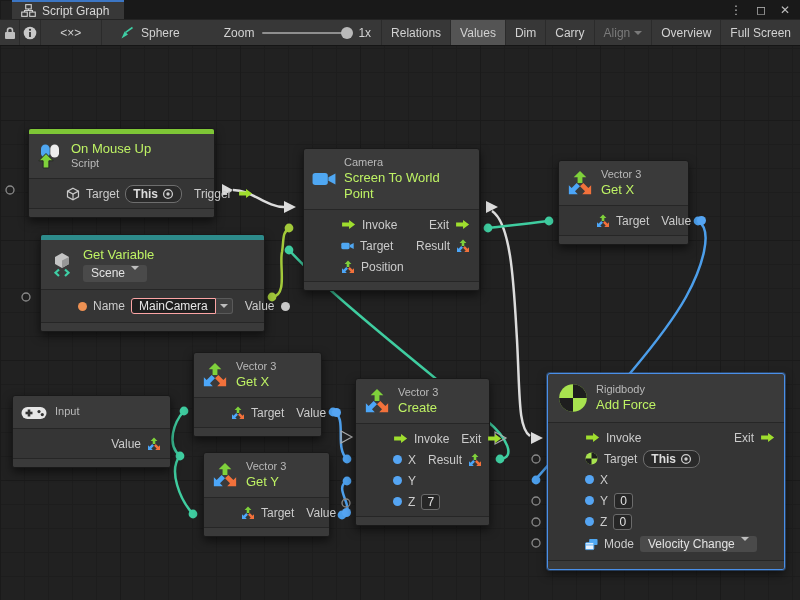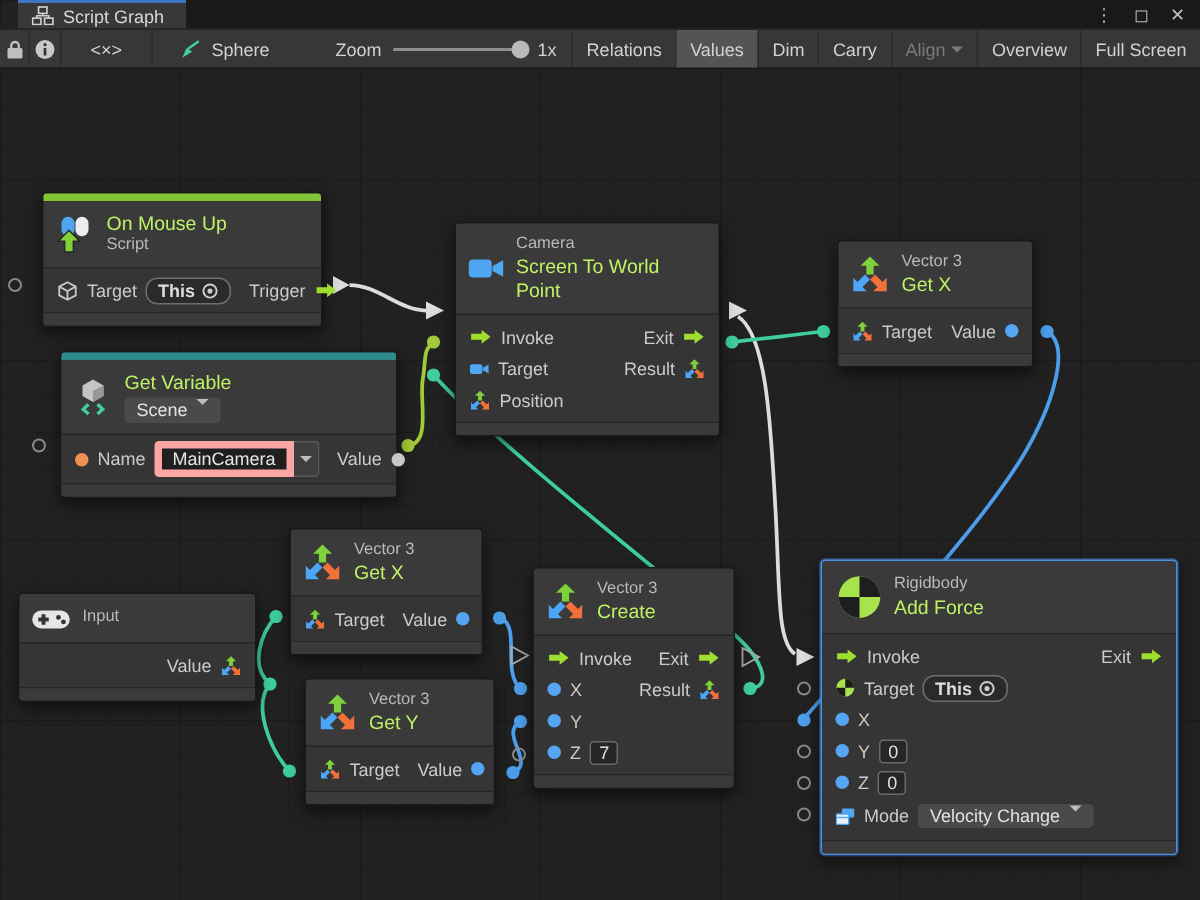--- a/index.html
+++ b/index.html
@@ -39,31 +39,31 @@
   
   .node{position:absolute;z-index:2;background:#3a3a3a;border:1px solid #191919;border-radius:3px;
         box-shadow:0 4px 10px rgba(0,0,0,.55);font-size:12px;color:#cbcbcb;box-sizing:border-box;}
   .node.sel{border:1px solid #4A8FE8;box-shadow:0 0 0 1px rgba(74,143,232,.35),0 4px 10px rgba(0,0,0,.55);}
   .accent{height:5px;border-radius:2px 2px 0 0;}
   .hdr{display:flex;align-items:center;gap:8px;padding:7px 10px 7px 8px;}
   .ttl{display:flex;flex-direction:column;line-height:1.25;}
   .t1{font-size:11px;color:#b9b9b9;}
   .t2{font-size:13px;color:#bef264;}
   .ports{border-top:1px solid #262626;background:#353535;padding:4px 0;}
-  .row{display:flex;align-items:center;gap:6px;height:21px;padding:0 9px;}
+  .row{display:flex;align-items:center;gap:6px;height:21px;padding:0 9px;margin-left:28px;}
   .sp{flex:1;}
   .ftr{height:8px;border-top:1px solid #262626;background:#3a3a3a;border-radius:0 0 2px 2px;}
   .dot{width:9px;height:9px;border-radius:50%;display:inline-block;flex:none;}
   .dot.blue{background:#55A5F3;} .dot.orange{background:#EE9153;} .dot.gray{background:#C8C8C8;}
   .pill{display:inline-flex;align-items:center;gap:4px;background:#2a2a2a;border:1px solid #6e6e6e;
         border-radius:8px;padding:1px 7px;color:#dcdcdc;font-weight:bold;}
   .field{background:#262626;border:1px solid #6b6b6b;border-radius:3px;padding:0 5px;color:#e0e0e0;min-width:7px;text-align:center;}
   .dd{display:inline-flex;gap:6px;background:#4a4a4a;border-radius:3px;padding:1px 8px;color:#e2e2e2;}
   .combo{display:inline-flex;align-items:stretch;}
-  .combo-val{background:#1f1f1f;border:5px solid #fca5a5;border-radius:3px 0 0 3px;padding:0 7px;color:#e6e6e6;display:flex;align-items:center;}
+  .combo-val{background:#1f1f1f;border:1px solid #fca5a5;border-radius:3px 0 0 3px;padding:0 7px;color:#e6e6e6;display:flex;align-items:center;}
   .combo-btn{background:#3f3f3f;border:1px solid #5a5a5a;border-left:none;border-radius:0 3px 3px 0;width:16px;
              display:flex;align-items:center;justify-content:center;}
   .ic26{width:26px;height:26px;flex:none;} .ic24{width:24px;height:20px;flex:none;}
   .ic15{width:15px;height:11px;flex:none;} .icv{width:14px;height:14px;flex:none;}
   .ic13{width:13px;height:13px;flex:none;} .ict{width:12px;height:12px;flex:none;}
   .hide{position:absolute;width:0;height:0;overflow:hidden;}
 </style>
 </head>
 <body>
 

